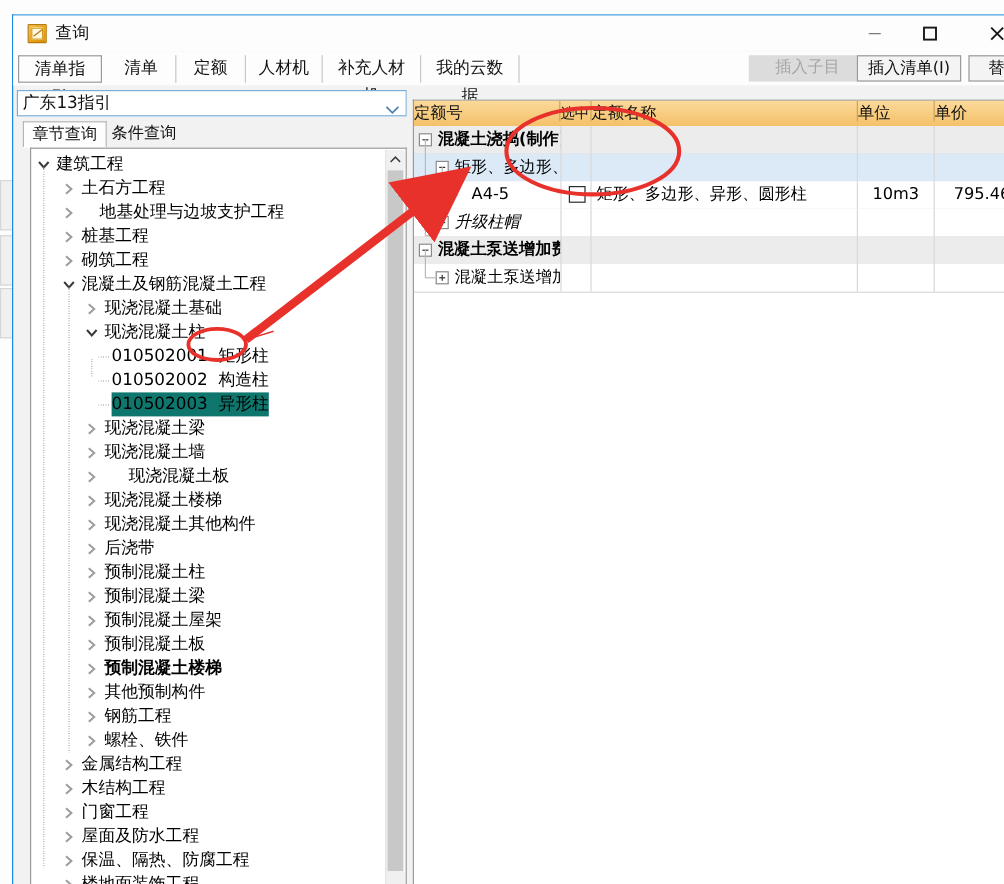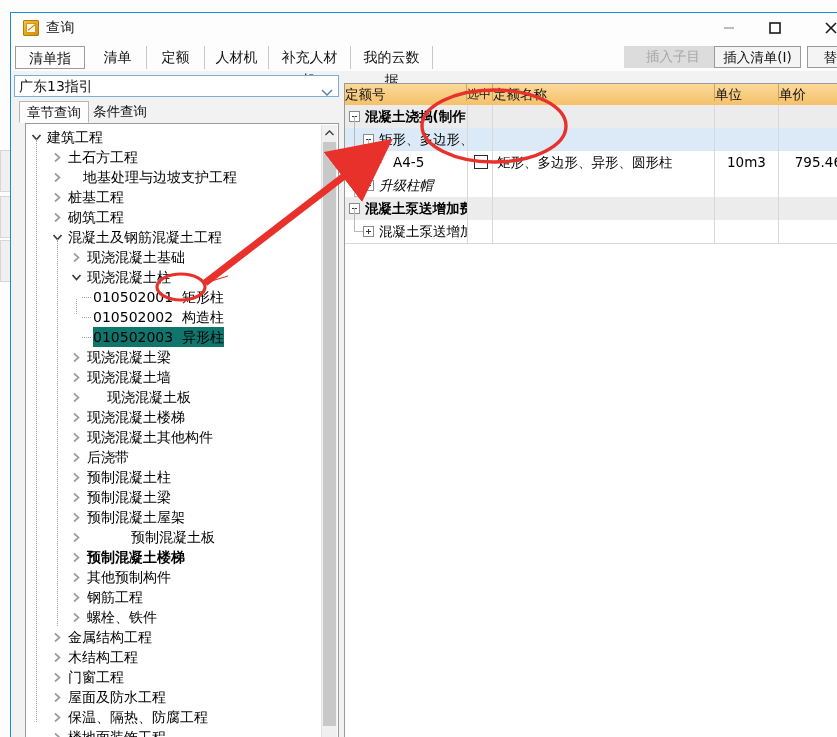--- a/index.html
+++ b/index.html
@@ -384,21 +384,21 @@
               </svg>
             </span>
             <span class="lbl" style="position:absolute;left:61px;">预制混凝土屋架</span>
           </div>
           <div class="trow">
             <span class="chev" style="left:45px;">
               <svg width="11" height="11" viewBox="0 0 11 11">
                 <polyline points="3,1.5 7.5,5.5 3,9.5" fill="none" stroke="#9d9d9d" stroke-width="1.7"></polyline>
               </svg>
             </span>
-            <span class="lbl" style="position:absolute;left:61px;margin-left:44px;">预制混凝土板</span>
+            <span class="lbl" style="position:absolute;left:61px;">预制混凝土板</span>
           </div>
           <div class="trow">
             <span class="chev" style="left:45px;">
               <svg width="11" height="11" viewBox="0 0 11 11">
                 <polyline points="3,1.5 7.5,5.5 3,9.5" fill="none" stroke="#9d9d9d" stroke-width="1.7"></polyline>
               </svg>
             </span>
             <span class="lbl" style="position:absolute;left:61px;font-weight:bold;">预制混凝土楼梯</span>
           </div>
           <div class="trow">

